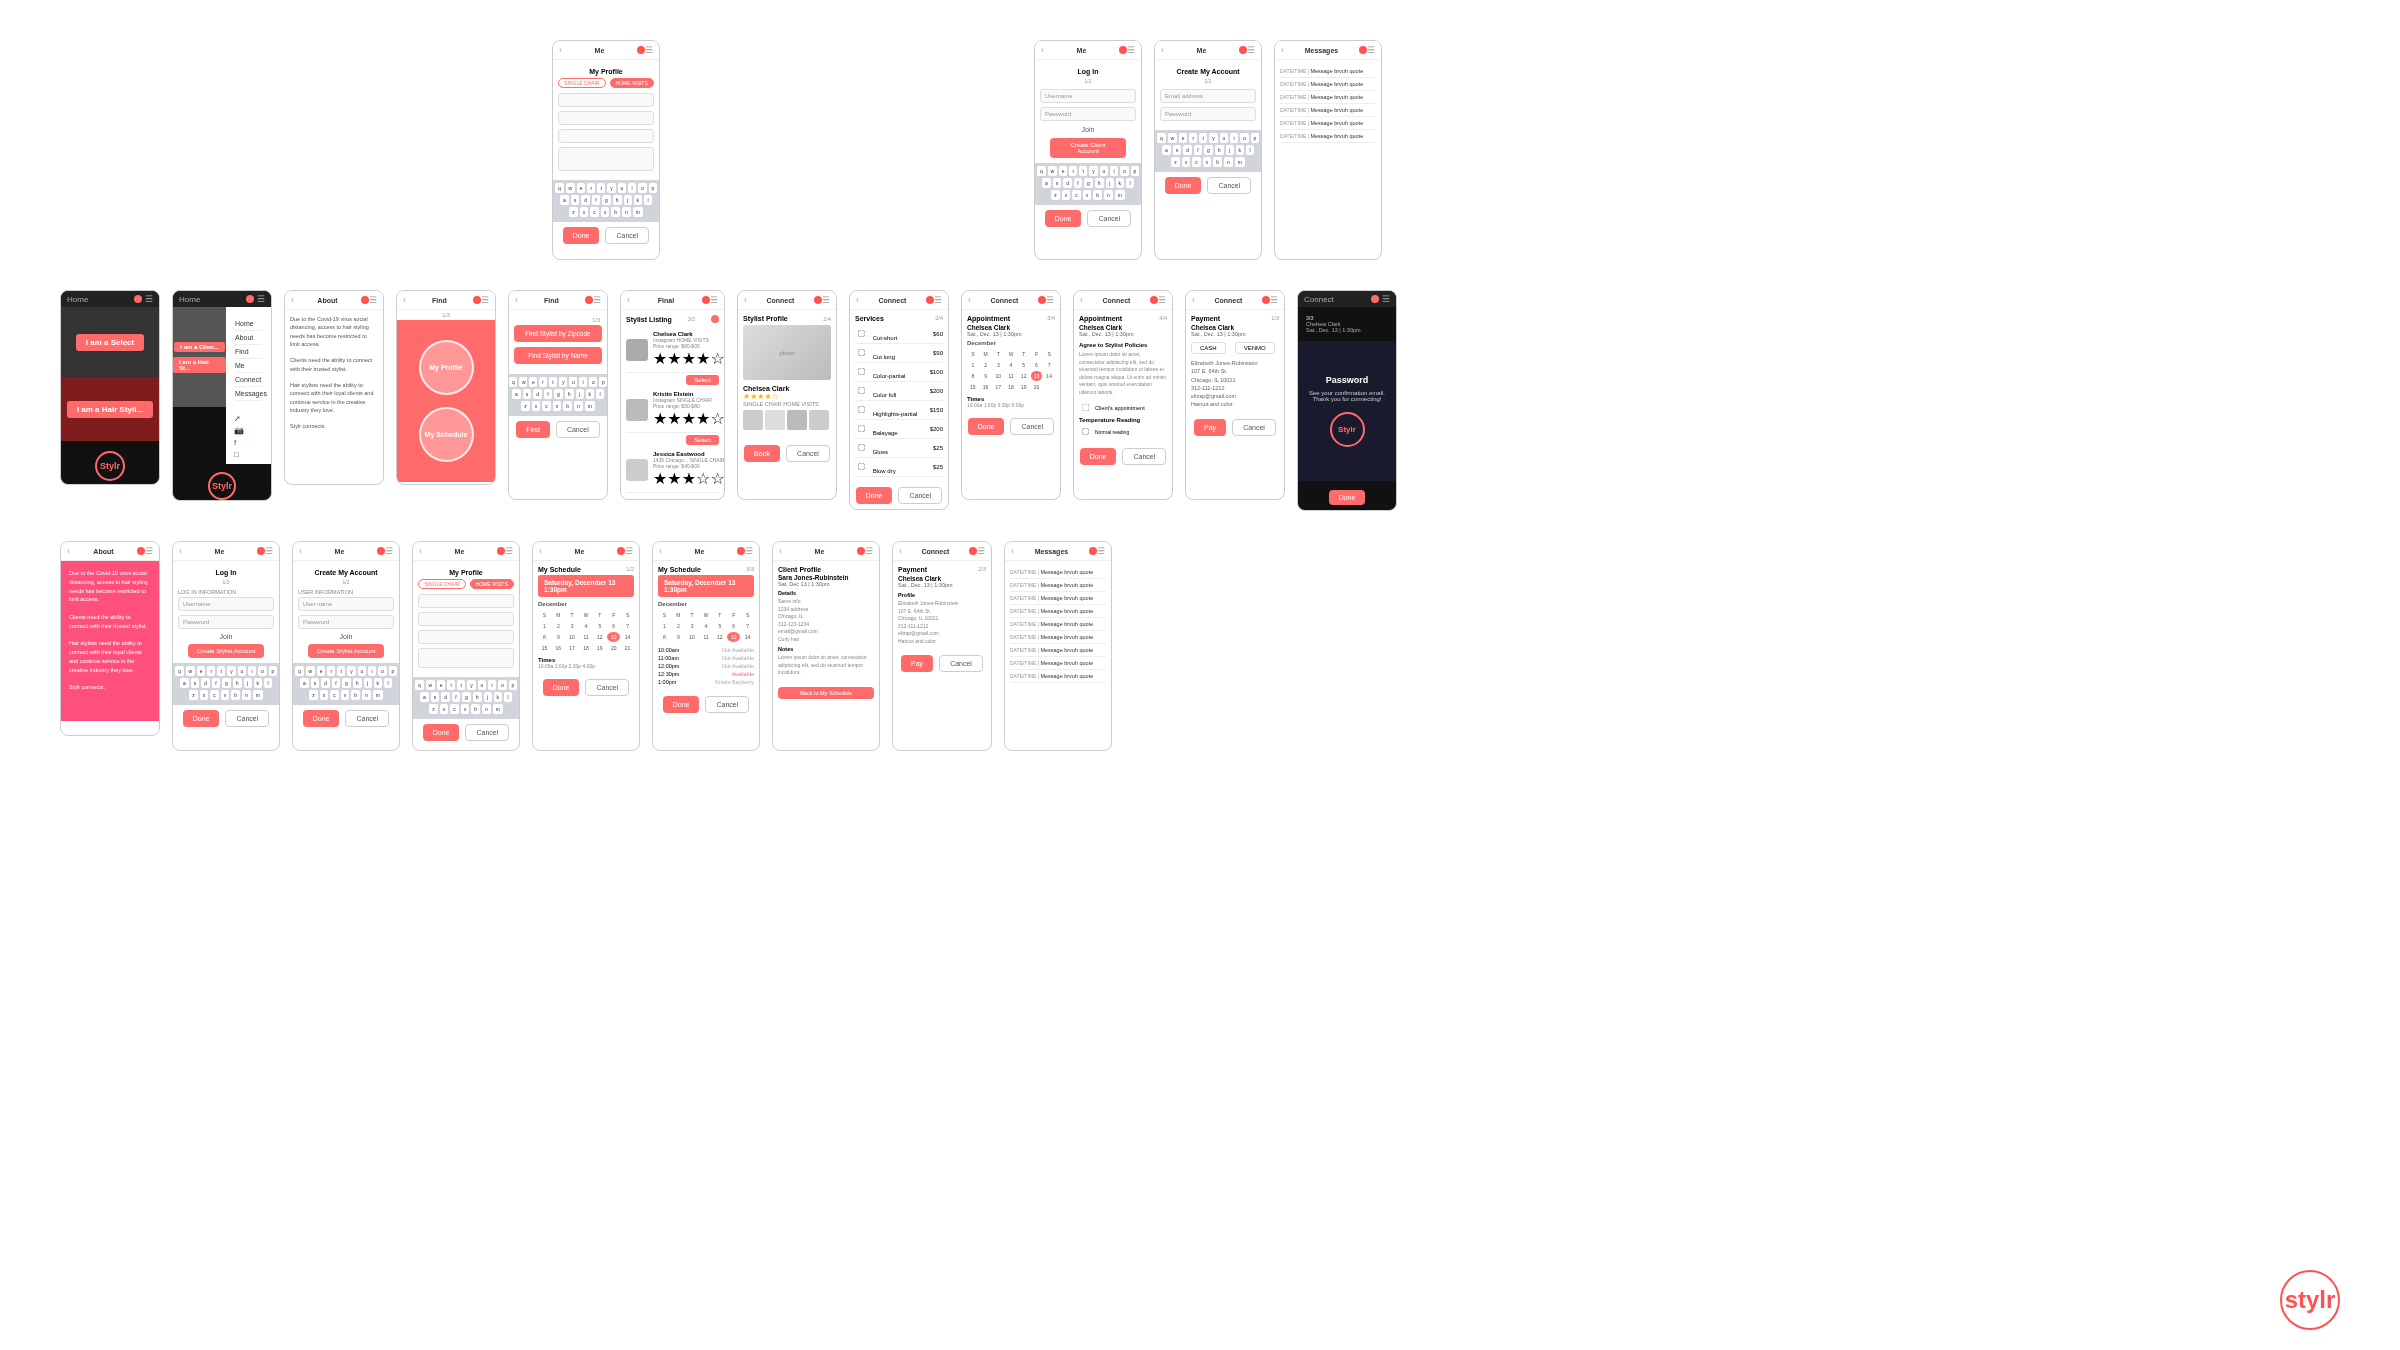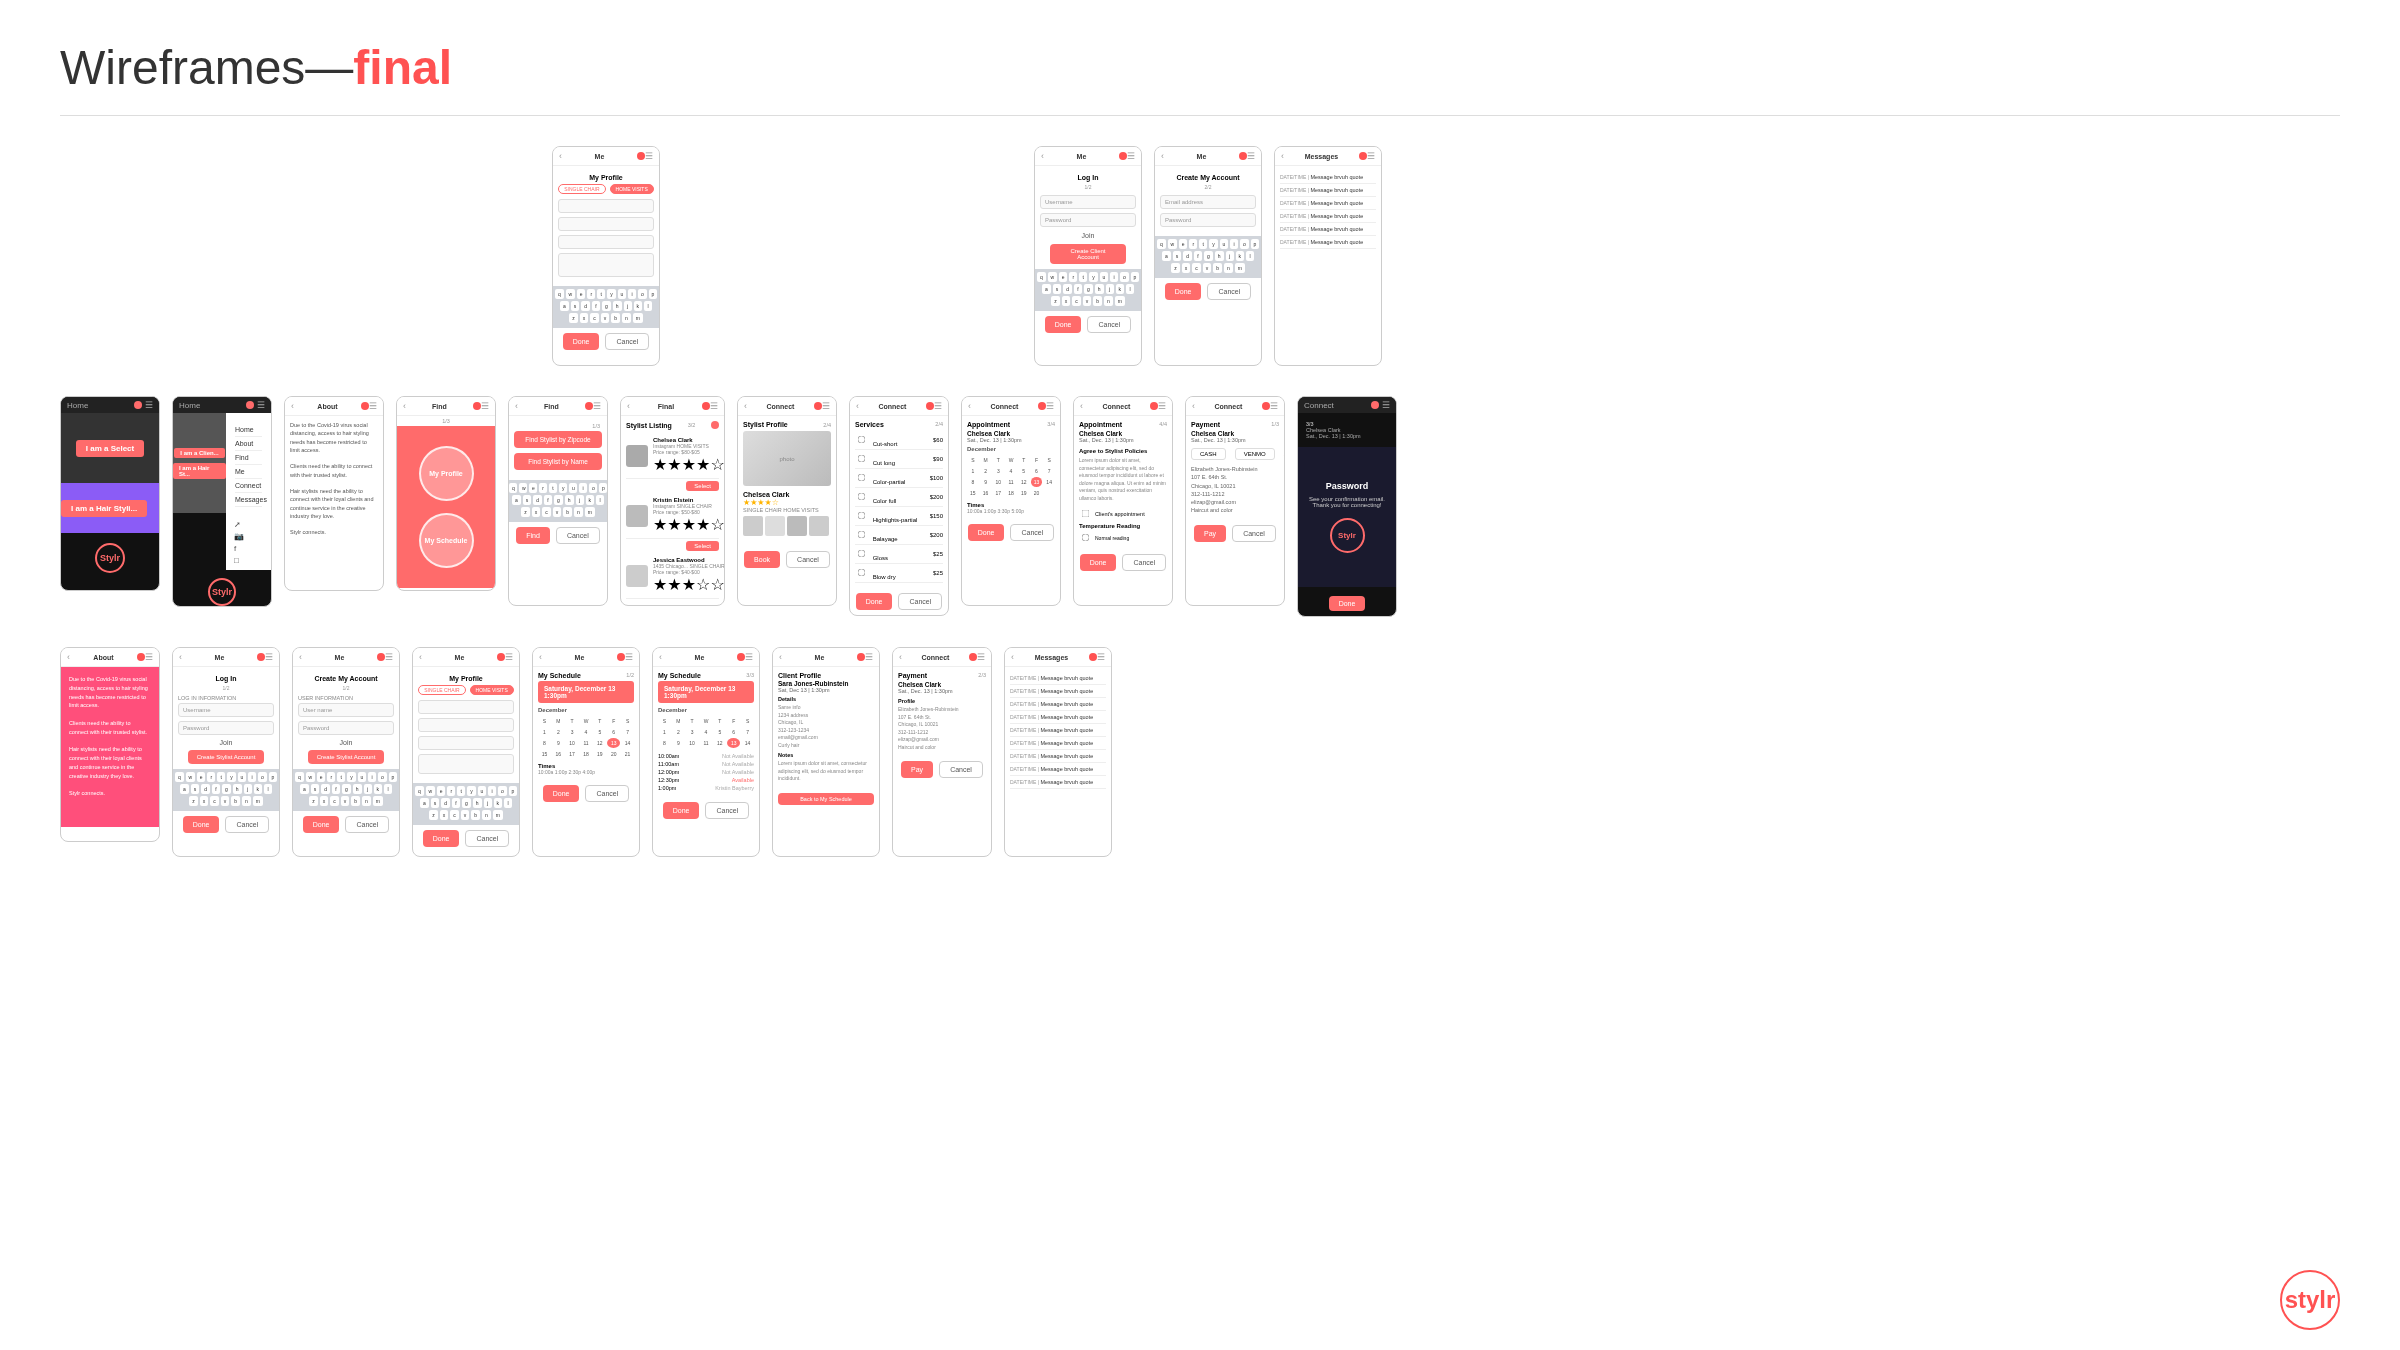--- a/index.html
+++ b/index.html
@@ -315,21 +315,20 @@
       border-radius: 3px;
       padding: 2px 8px;
       font-size: 6px;
       margin-right: 4px;
     }
   </style>
 </head>
 <body>
 
 <div class="page-container">
-  <h1 class="page-title"><span>Wireframes</span><span style="color:#333;font-weight:300;">—</span><span class="bold" style="color:#ff5252;font-weight:700;">final</span></h1>
 
   <div class="wireframes-grid">
 
     <div class="row">
 
       <div style="width:480px; flex-shrink:0;"></div>
 
       <div class="phone tall" style="width:108px; min-height:220px;">
         <div class="phone-header">
           <span class="icon">‹</span>
@@ -527,21 +526,21 @@
         <div style="background:#222; padding:3px 6px; display:flex; justify-content:space-between; align-items:center;">
           <span style="color:#aaa; font-size:8px;">Home</span>
           <span style="display:flex;gap:3px;align-items:center;">
             <span style="width:8px;height:8px;border-radius:50%;background:#ff6b6b;"></span>
             <span style="color:#aaa;font-size:9px;">☰</span>
           </span>
         </div>
         <div style="background:#333; height:70px; display:flex; align-items:center; justify-content:center;">
           <div style="background:#ff6b6b;color:white;font-size:8px;padding:4px 10px;border-radius:3px;font-weight:600;">I am a Select</div>
         </div>
-        <div style="background:#8b5cf6; height:50px; display:flex; align-items:center; justify-content:flex-start;">
+        <div style="background:#7f1d1d; height:64px; display:flex; align-items:center; justify-content:center;">
           <div style="background:#ff6b6b;color:white;font-size:8px;padding:4px 10px;border-radius:3px;font-weight:600;">I am a Hair Styli...</div>
         </div>
         <div style="display:flex; justify-content:center; margin-top:10px;">
           <div style="color:#ff6b6b;font-size:16px;font-weight:700;border:2px solid #ff6b6b;border-radius:50%;width:30px;height:30px;display:flex;align-items:center;justify-content:center;font-size:9px;">Stylr</div>
         </div>
       </div>
 
       <div class="phone" style="width:100px; min-height:195px; background:#111;">
         <div style="background:#222; padding:3px 6px; display:flex; justify-content:space-between; align-items:center;">
           <span style="color:#aaa; font-size:8px;">Home</span>

